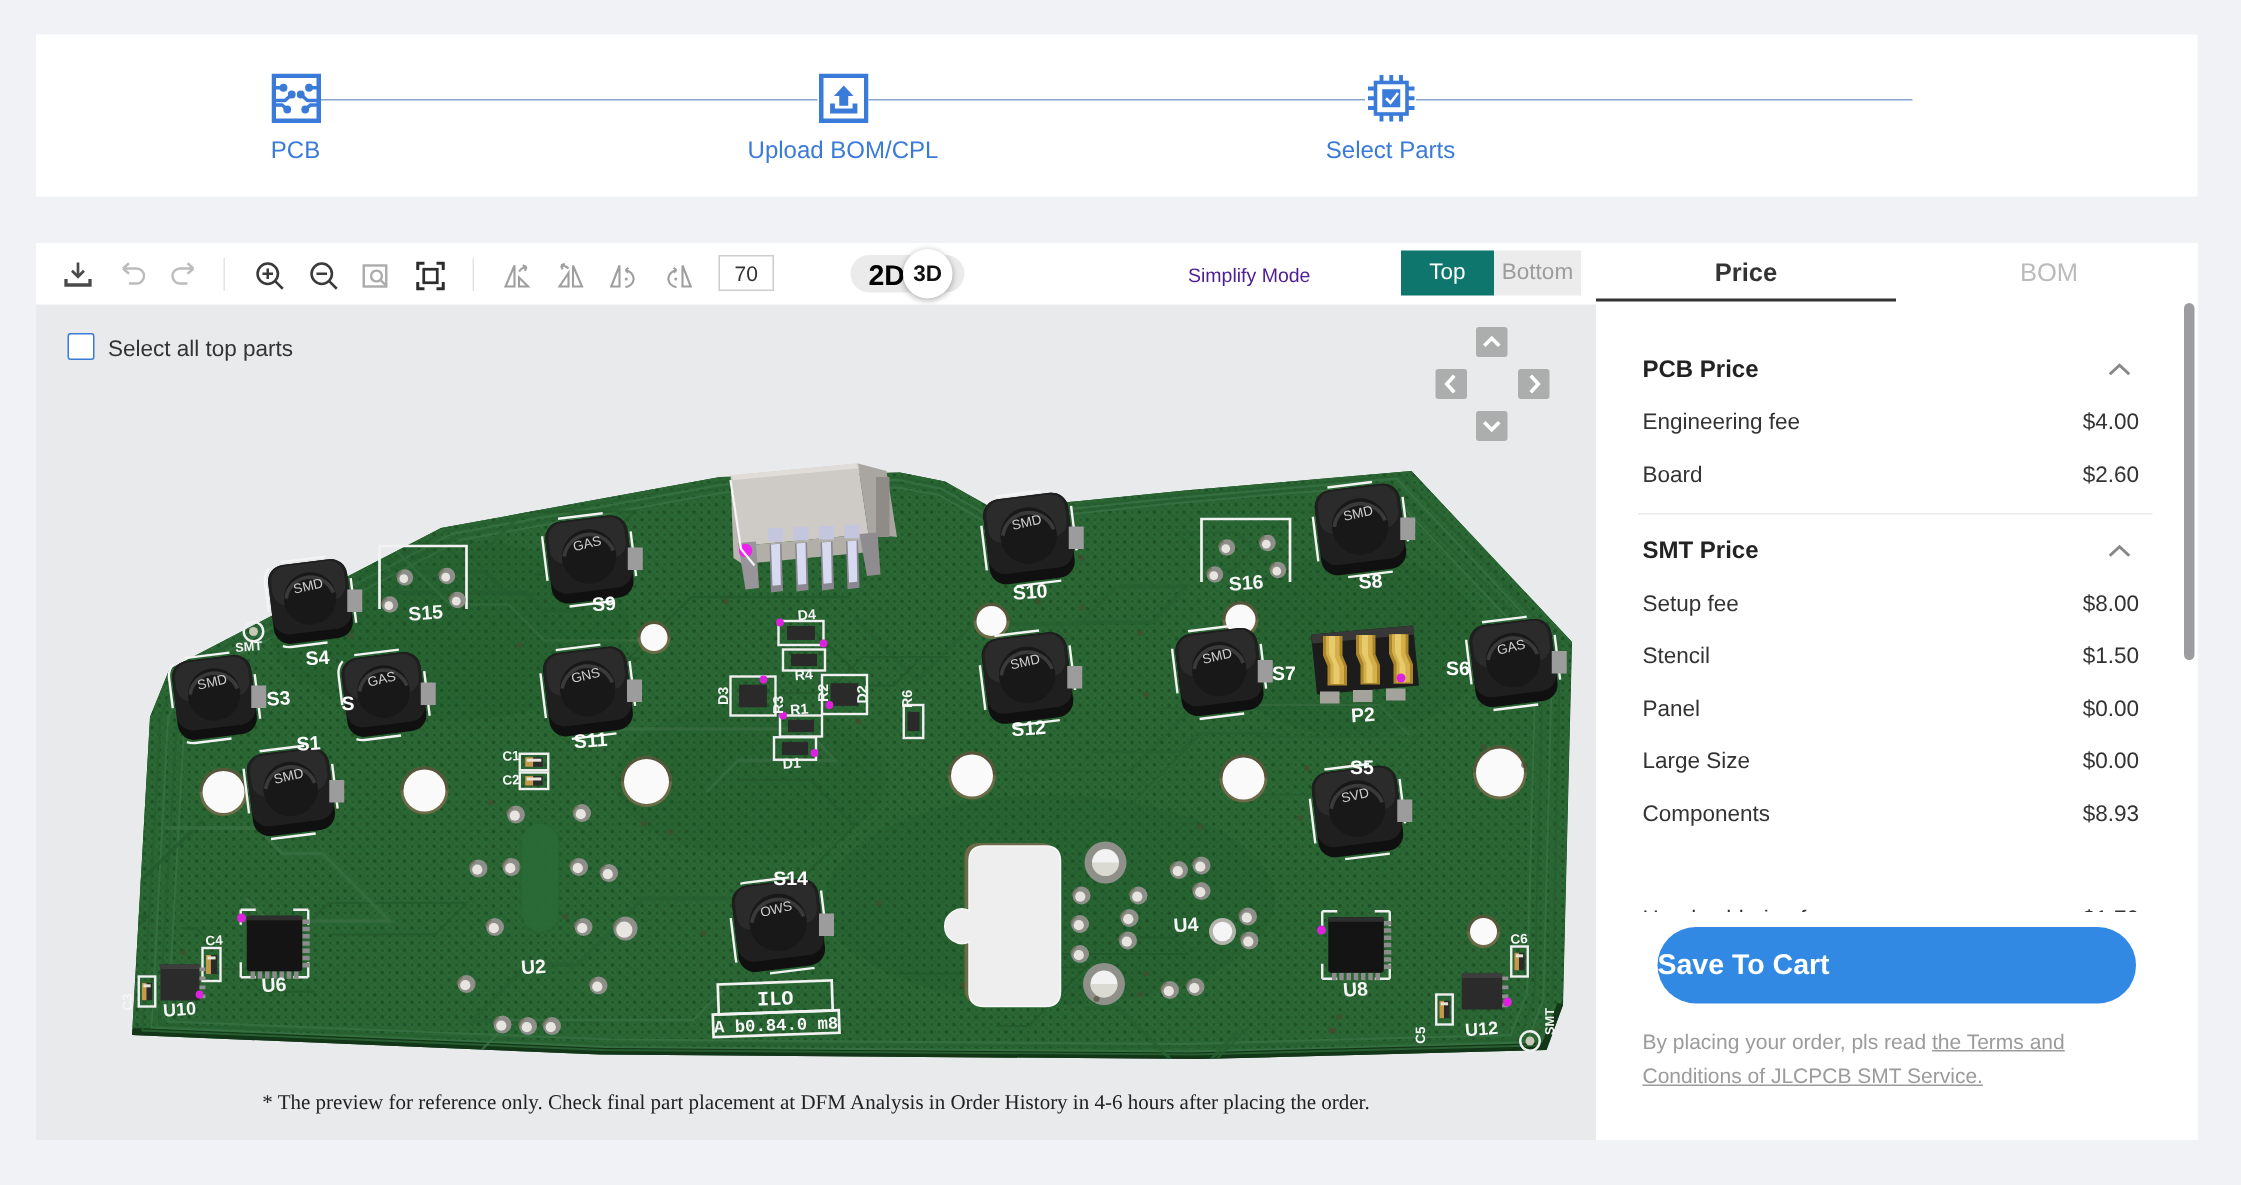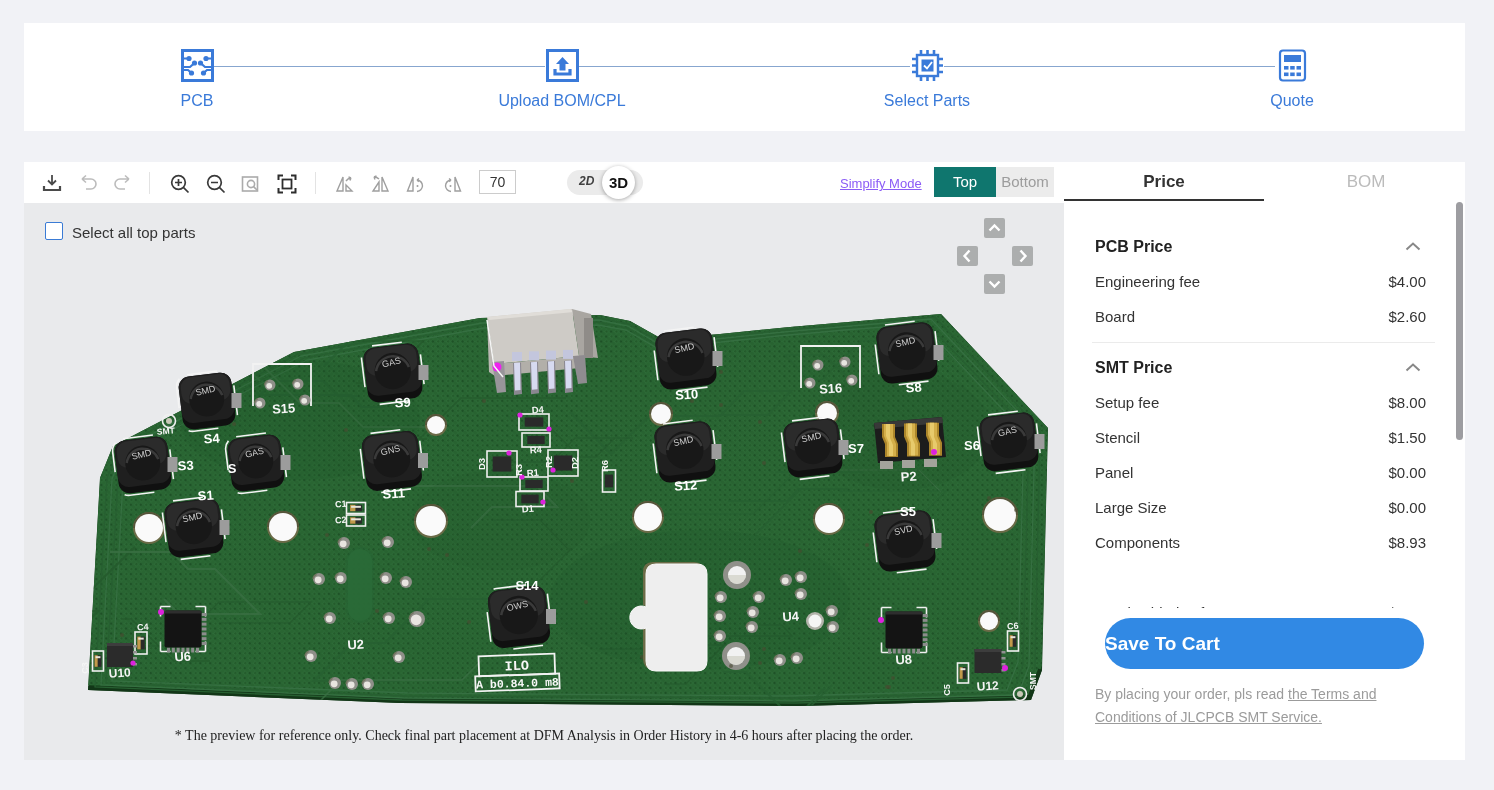--- a/index.html
+++ b/index.html
@@ -16,23 +16,23 @@
 .sline { position:absolute; top:43px; height:1px; background:#87a6cf; }
 
 #main { left:24px; top:162px; width:1441px; height:598px; }
 #canvas { position:absolute; left:0; top:41px; width:1040px; height:557px; background:#e9eaec; }
 
 #toolbar { position:absolute; left:0; top:0; width:1040px; height:41px; background:#fff; }
 .tico { position:absolute; top:12px; }
 .tsep { position:absolute; top:10px; width:1px; height:22px; background:#e3e3e3; }
 #rotin { position:absolute; left:455px; top:8px; width:37px; height:24px; border:1px solid #ccc; background:#fff; font-size:14px; color:#333; text-align:center; line-height:22px; }
 #swpill { position:absolute; left:543px; top:8px; width:76px; height:25px; background:#ebebeb; border-radius:13px; }
-#swpill .t2d { position:absolute; left:12px; top:4px; font-size:12px; font-weight:bold; color:#404040;font-style:italic; }
+#swpill .t2d { position:absolute; left:12px; top:4px; font-size:19px; font-weight:bold; color:#000000; }
 #swthumb { position:absolute; left:578px; top:4px; width:33px; height:33px; background:#fff; border-radius:50%; box-shadow:0 1px 4px rgba(0,0,0,.35); text-align:center; line-height:33px; font-size:15px; font-weight:bold; color:#111; }
-#simp { position:absolute; left:816px; top:14px; font-size:13px; color:#8b5cf6; text-decoration:underline; }
+#simp { position:absolute; left:768px; top:14px; font-size:13px; color:#4c1d95; }
 #btnTop { position:absolute; left:910px; top:5px; width:62px; height:30px; background:#0f766e; color:#fff; font-size:15px; text-align:center; line-height:30px; }
 #btnBot { position:absolute; left:972px; top:5px; width:58px; height:30px; background:#ececec; color:#9c9c9c; font-size:15px; text-align:center; line-height:30px; }
 
 #panel { position:absolute; left:1040px; top:0; width:401px; height:598px; background:#fff; }
 .tab { position:absolute; top:0; width:200px; height:39px; text-align:center; line-height:39px; font-size:17px; }
 #tabPrice { left:0; color:#333; font-weight:bold; border-bottom:2px solid #333; }
 #tabBom { left:202px; color:#bbb; }
 .srow { position:absolute; left:31px; right:39px; height:20px; }
 .srow .l { float:left; font-size:15px; color:#333; }
 .srow .v { float:right; font-size:15px; color:#333; }
@@ -92,37 +92,20 @@
       <svg width="33" height="33" viewBox="0 0 33 33">
         <g stroke="#3a7ad9" stroke-width="2.6">
           <path d="M10 1 V6 M16.5 1 V6 M23 1 V6 M10 27 V32 M16.5 27 V32 M23 27 V32 M1 10 H6 M1 16.5 H6 M1 23 H6 M27 10 H32 M27 16.5 H32 M27 23 H32"></path>
           <rect x="6" y="6" width="21" height="21" fill="none" stroke-width="2.4"></rect>
         </g>
         <rect x="10.5" y="10.5" width="12" height="12" fill="#3a7ad9"></rect>
         <path d="M13 16.5 L16 19.5 L21 13" fill="none" stroke="#fff" stroke-width="1.8"></path>
       </svg>
     </div>
     <div class="lb">Select Parts</div>
-  </div>
-  <div class="step" style="left:1168px;">
-    <div class="ic">
-      <svg width="33" height="33" viewBox="0 0 33 33">
-        <rect x="4" y="1.5" width="25" height="30" rx="3" fill="none" stroke="#3a7ad9" stroke-width="2.2"></rect>
-        <rect x="8" y="6" width="17" height="7" fill="#3a7ad9"></rect>
-        <g fill="#3a7ad9">
-          <rect x="8" y="17" width="4.5" height="3.6"></rect>
-            <rect x="14.2" y="17" width="4.5" height="3.6"></rect>
-            <rect x="20.5" y="17" width="4.5" height="3.6"></rect>
-          <rect x="8" y="23.5" width="4.5" height="3.6"></rect>
-            <rect x="14.2" y="23.5" width="4.5" height="3.6"></rect>
-            <rect x="20.5" y="23.5" width="4.5" height="3.6"></rect>
-        </g>
-      </svg>
-    </div>
-    <div class="lb">Quote</div>
   </div>
 </div>
 
 <div class="card" id="main">
   <div id="toolbar">
     <svg class="tico" style="left:18px;" width="20" height="18" viewBox="0 0 20 18">
       <g stroke="#4a4a4a" stroke-width="1.8" fill="none">
         <path d="M10 1 V10 M6 6.5 L10 10.5 L14 6.5"></path>
         <path d="M2 12 V16 H18 V12" stroke-width="2.2"></path>
       </g>

